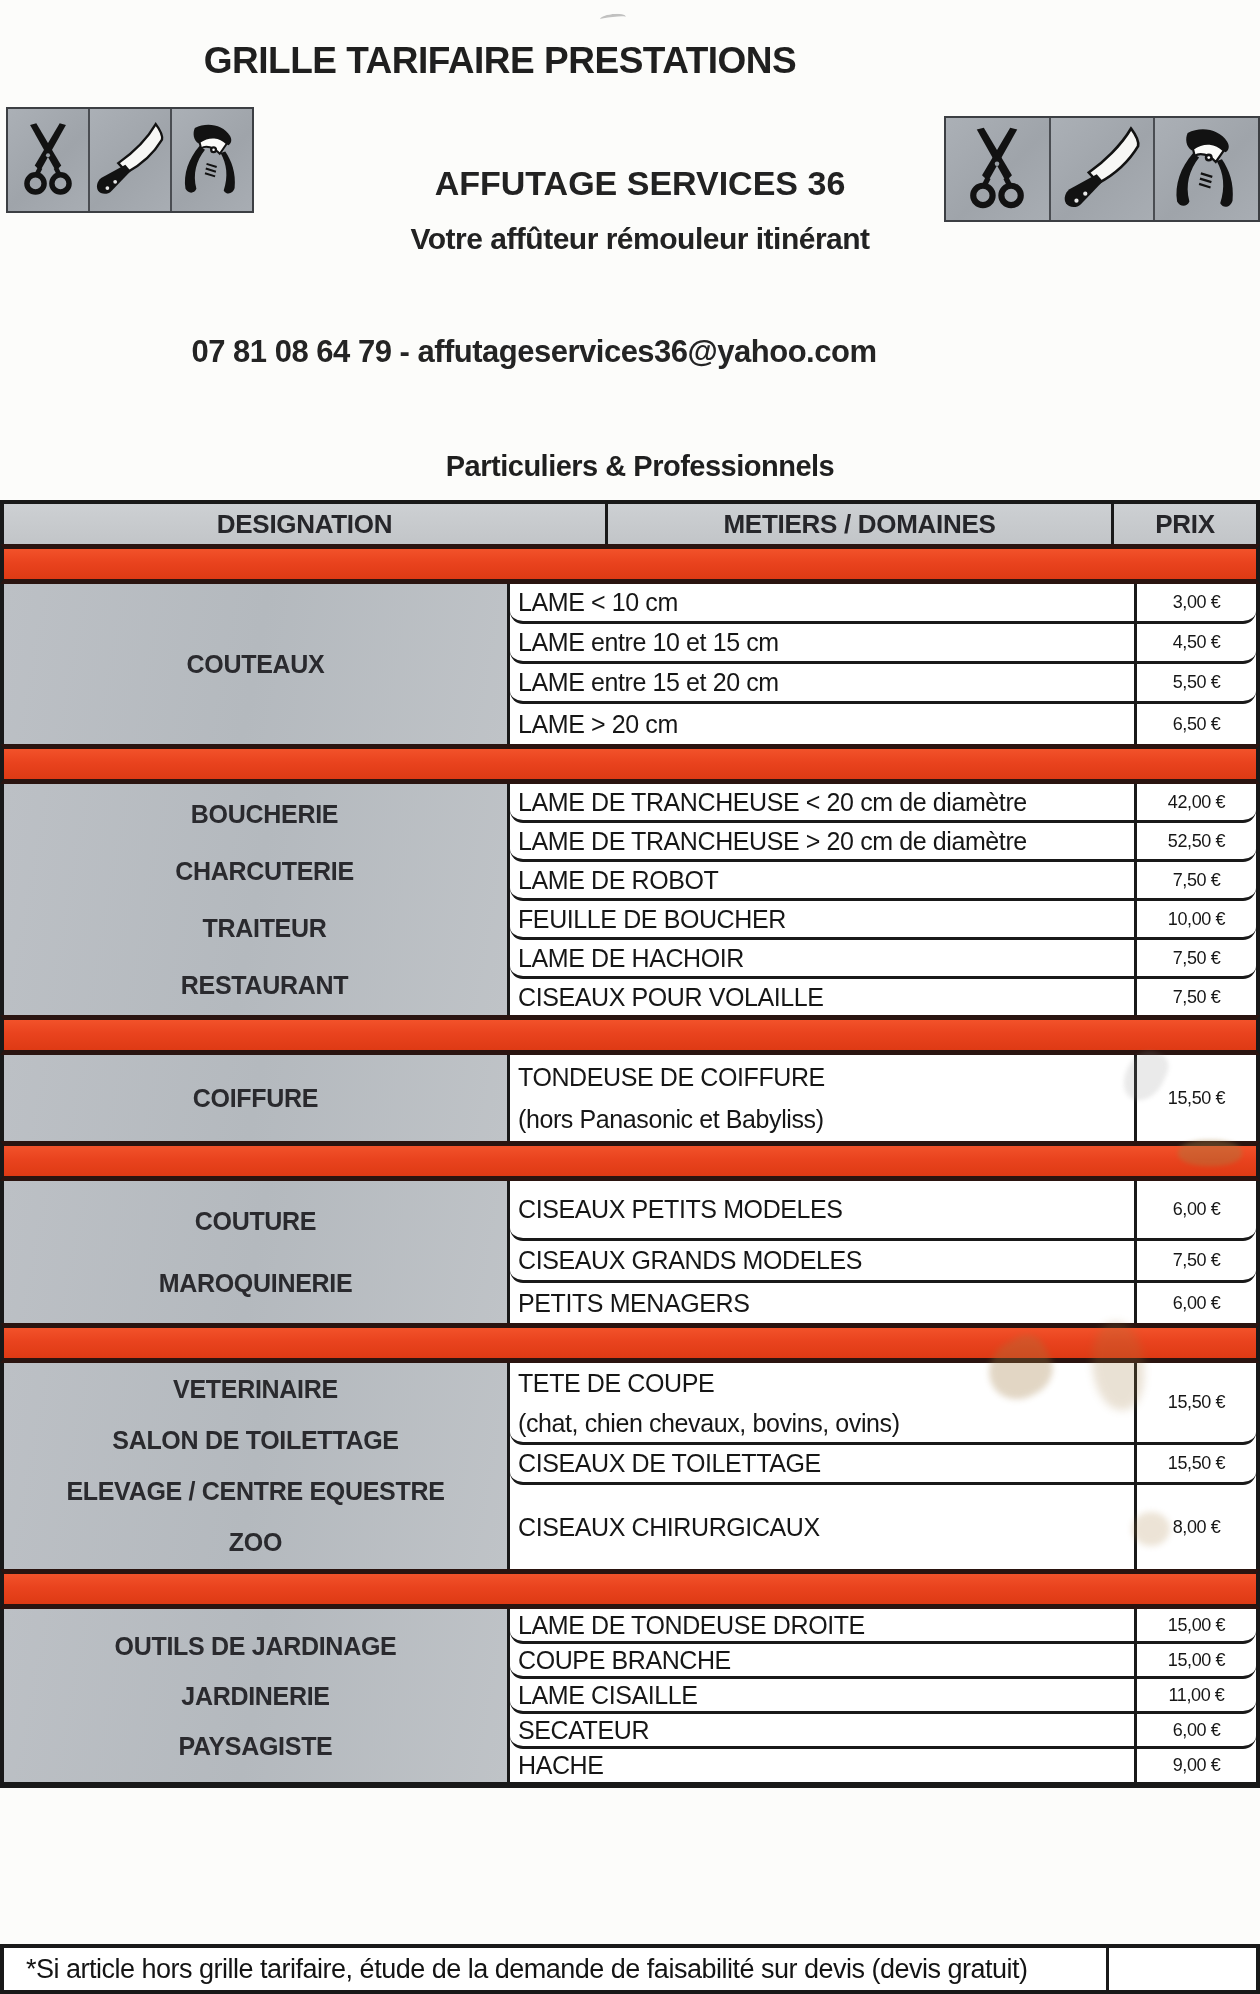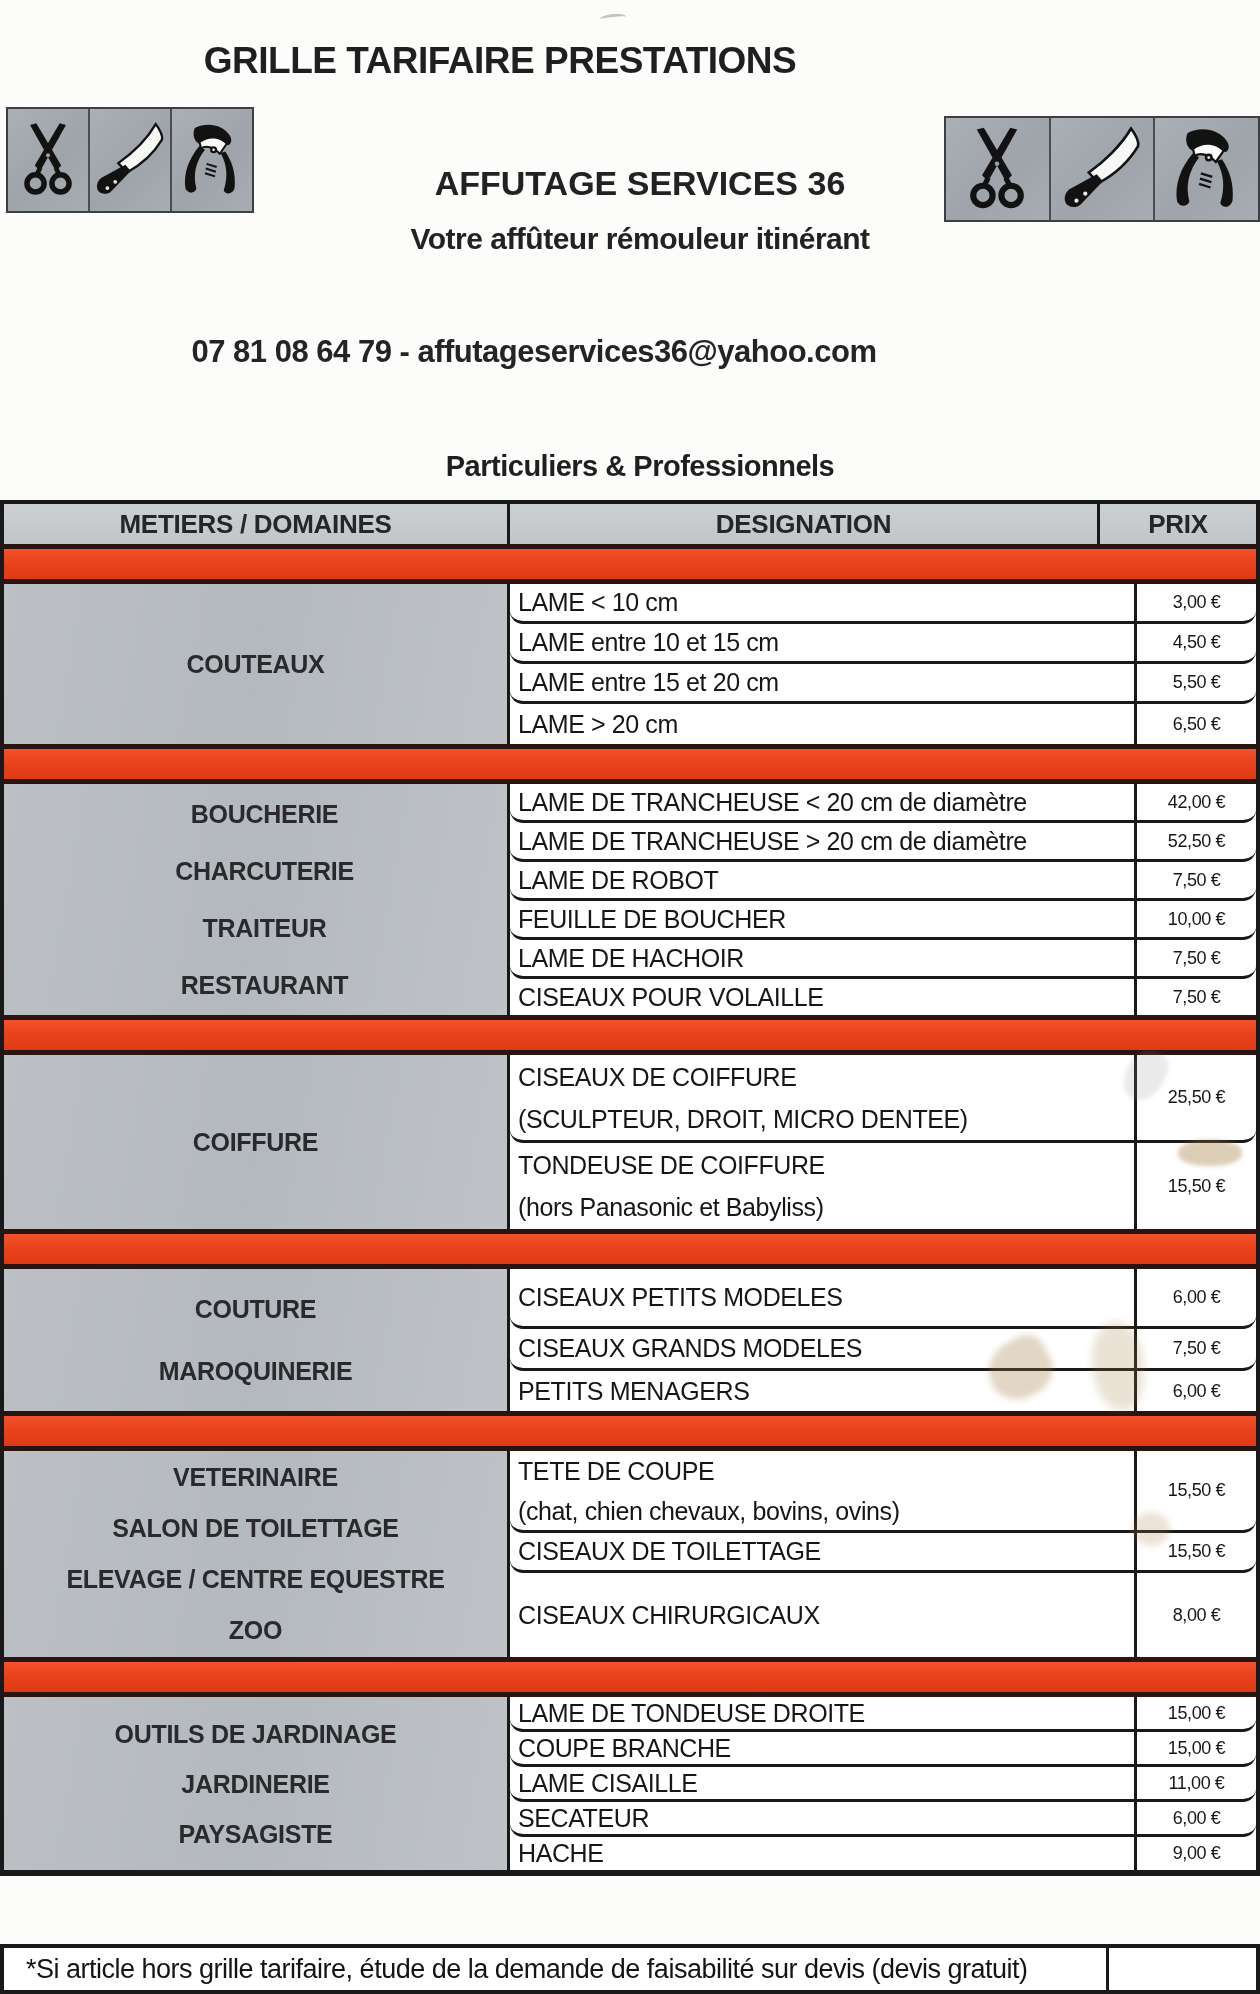--- a/index.html
+++ b/index.html
@@ -39,21 +39,21 @@
   
   .price-table { position:absolute; top:500px; left:0; width:1260px; }
 
   .thead { display:flex; height:44px; width:1260px;
     border:4px solid #191919; border-bottom:none;
     background:linear-gradient(#cdd0d3,#c2c5c8); }
   .th { display:flex; align-items:center; justify-content:center;
     font-size:26px; font-weight:bold; letter-spacing:-0.3px; color:#26262a; }
   .th.met { width:506px; border-right:3px solid #191919; }
   .th.des { flex:1;      border-right:3px solid #191919; }
-  .th.prx { width:156px; }
+  .th.prx { width:142px; }
 
   .redband { height:40px; width:1260px;
     background:linear-gradient(#f2522a 0%, #e9431e 45%, #de3a14 100%);
     border-top:5px solid #2a1410; border-bottom:5px solid #2a1410;
     border-left:4px solid #191919; border-right:4px solid #191919; }
 
   .section { display:flex; width:1260px;
     border-left:4px solid #191919; border-right:4px solid #191919;
     background:#fff; }
   .catcell { width:506px; border-right:3px solid #191919;
@@ -166,22 +166,22 @@
 </div>
 
 <div class="company">AFFUTAGE SERVICES 36</div>
 <div class="tagline">Votre affûteur rémouleur itinérant</div>
 <div class="contact">07 81 08 64 79 - affutageservices36@yahoo.com</div>
 <div class="audience">Particuliers &amp; Professionnels</div>
 
 <div class="price-table">
 
   <div class="thead">
+    <div class="th des">DESIGNATION</div>
     <div class="th met">METIERS / DOMAINES</div>
-    <div class="th des">DESIGNATION</div>
     <div class="th prx">PRIX</div>
   </div>
 
   <div class="redband"></div>
 
   <div class="section">
     <div class="catcell">COUTEAUX</div>
     <div class="rowscol">
       <div class="trow" style="height:40px">
         <div class="dcell">LAME &lt; 10 cm</div>
@@ -235,25 +235,20 @@
         <div class="pcell">7,50 €</div>
       </div>
     </div>
   </div>
 
   <div class="redband"></div>
 
   <div class="section">
     <div class="catcell">COIFFURE</div>
     <div class="rowscol">
-      <div class="trow" style="height:88px">
-        <div class="dcell dbl">CISEAUX DE COIFFURE
-(SCULPTEUR, DROIT, MICRO DENTEE)</div>
-        <div class="pcell">25,50 €</div>
-      </div>
       <div class="trow" style="height:86px">
         <div class="dcell dbl">TONDEUSE DE COIFFURE
 (hors Panasonic et Babyliss)</div>
         <div class="pcell">15,50 €</div>
       </div>
     </div>
   </div>
 
   <div class="redband"></div>
 

